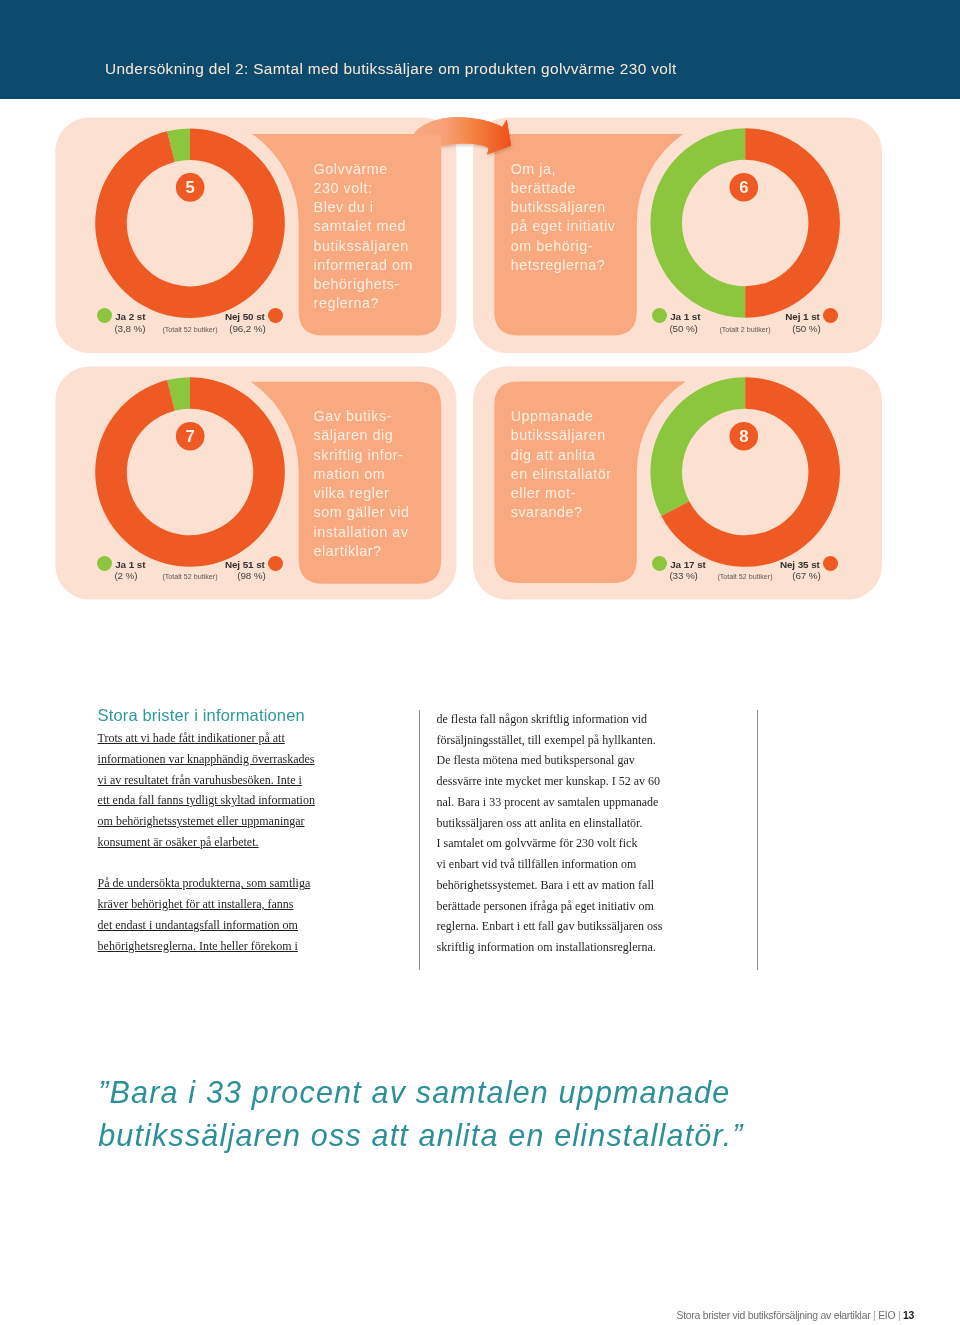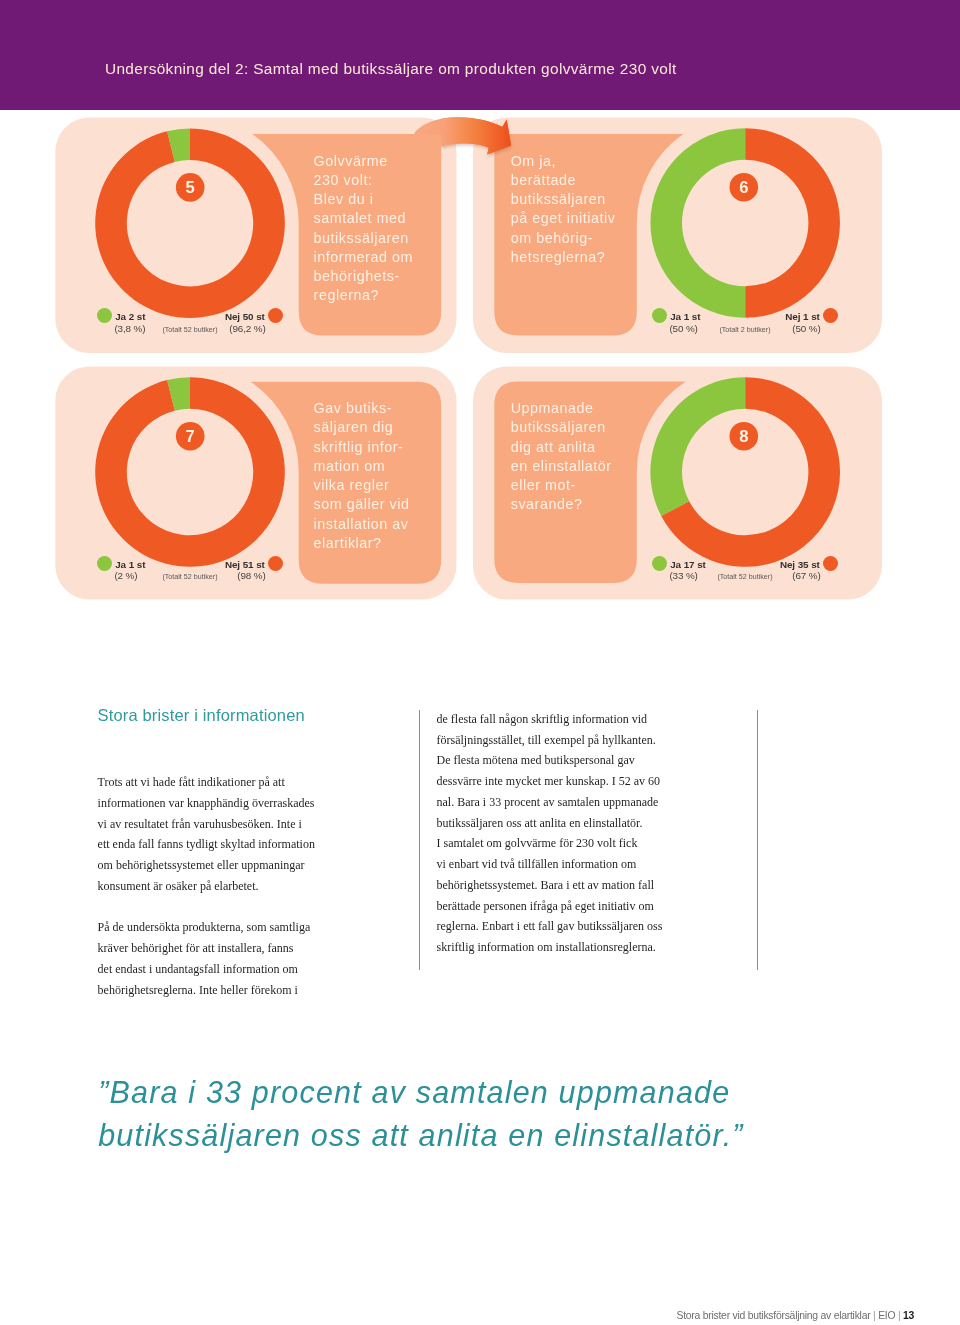--- a/index.html
+++ b/index.html
@@ -1,31 +1,31 @@
 <!DOCTYPE html>
 <html><head>
 <meta charset="utf-8">
 <style>
   html,body{margin:0;padding:0;}
   body{width:960px;height:1325px;background:#fff;font-family:"Liberation Sans",sans-serif;overflow:hidden;position:relative;}
   .abs{position:absolute;}
-  .hdr{left:0;top:0;width:960px;height:110px;background:#701a75;}
+  .hdr{left:0;top:0;width:960px;height:99px;background:#0c4a6e;}
   .hdr-title{left:105px;top:61px;font-size:15.4px;line-height:15px;letter-spacing:0.35px;color:#fce9d7;white-space:nowrap;}
   #boards{left:0;top:0;width:960px;height:620px;}
-  .qtext{position:absolute;color:#fdf0e4;font-size:14.3px;line-height:19.25px;letter-spacing:0.55px;}
+  .qtext{position:absolute;color:#fdf0e4;font-size:14.3px;line-height:19.25px;letter-spacing:0.55px;margin-top:8px;}
   .lg{position:absolute;font-size:9.9px;color:#33302e;font-weight:bold;white-space:nowrap;letter-spacing:-0.08px;}
   .lgs{position:absolute;font-size:9.9px;color:#474341;white-space:nowrap;letter-spacing:-0.12px;}
   .lgt{position:absolute;font-size:7.15px;color:#5d5754;white-space:nowrap;}
     
   .head{left:97.5px;top:706.5px;font-size:16.5px;line-height:17px;color:#2e9a9e;letter-spacing:0.16px;}
   .col{position:absolute;font-family:"Liberation Serif",serif;font-size:12px;line-height:20.75px;color:#231f20;text-align:left;}
   .col .para{margin:0;}
   .col .para>div{white-space:nowrap;}
   .col .para+.para{margin-top:20.75px;}
-  .colL{left:97.6px;top:772px;width:309px;}
+  .colL{left:97.6px;top:728px;width:309px;text-decoration:underline;}
   .colR{left:436.5px;top:708.9px;width:320px;}
   .vr{position:absolute;width:1.2px;background:#8c8c8c;}
   .quote{left:98.2px;top:1071px;width:760px;font-size:30.5px;line-height:43px;color:#2b9098;font-style:italic;letter-spacing:1.18px;}
   .quote div{white-space:nowrap;}
   .foot{position:absolute;left:676.5px;top:1310.2px;font-size:10.4px;line-height:11px;color:#6e6e6e;white-space:nowrap;letter-spacing:-0.25px;}
   .foot .pg{color:#1b1b1b;font-weight:bold;margin-top:14px;}
   .foot .sep{color:#9b9b9b;}
 </style>
 </head>
 <body>

